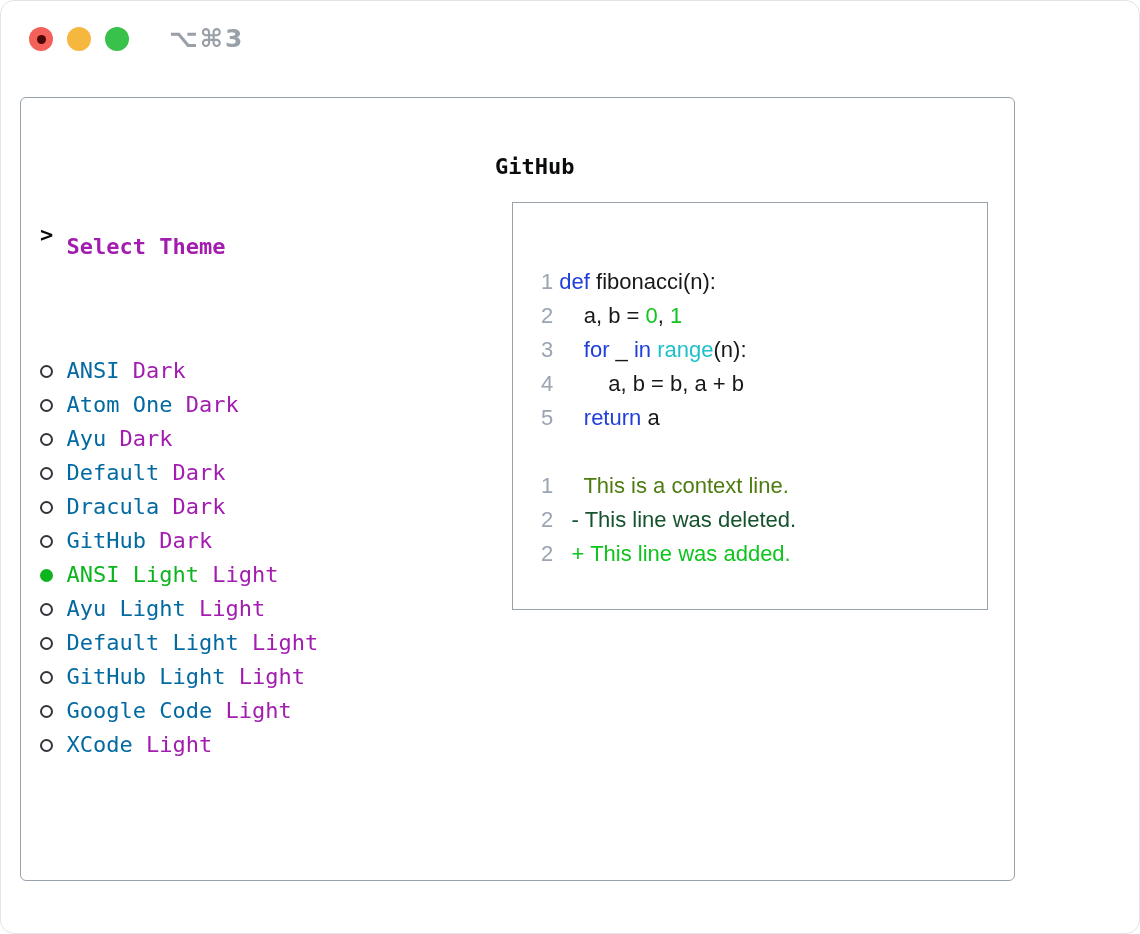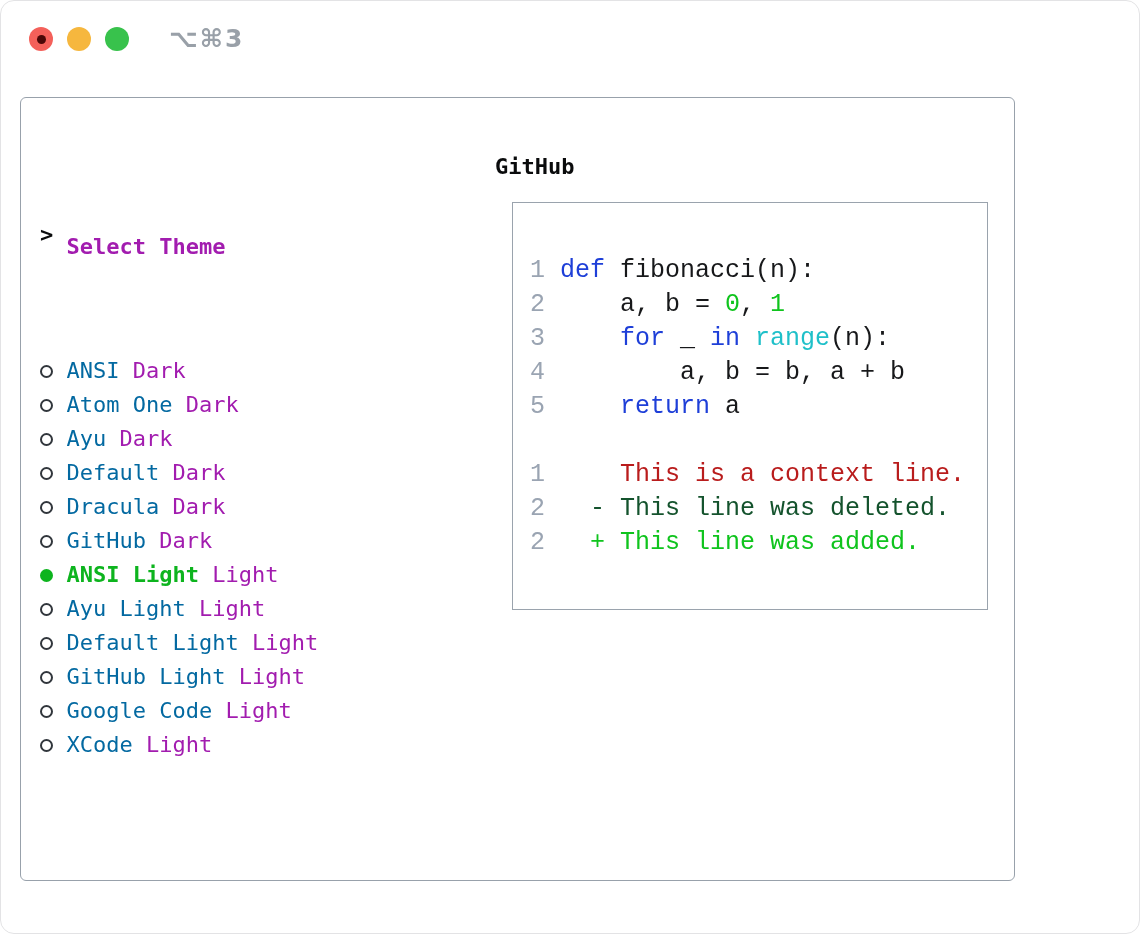--- a/index.html
+++ b/index.html
@@ -56,47 +56,47 @@
     width: 2ch; display: inline-flex; align-items: center; flex: none;
   }
   .circle {
     width: 13px; height: 13px; border-radius: 50%;
     border: 2px solid #31363c; background: transparent;
   }
   .circle.filled { background: #0db41e; border-color: #0db41e; }
   .arrow { font-weight: bold; color: #0a0b0c; }
   .hdr { font-weight: bold; color: #a21caf; margin-top: 24px; }
   .label { color: #0369a1; }
-  .row.selected .label { color: #0db41e; font-weight: bold; }
+  .row.selected .label { color: #0db41e; }
   .badge { color: #a21caf; margin-left: 1ch; }
   
   .preview-title {
     position: absolute; left: 474px; top: 52px;
     height: 34px; line-height: 34px;
     font-size: 22px; font-weight: bold; color: #0a0b0c;
   }
   .preview-box {
     position: absolute; left: 491px; top: 104px;
     width: 476px; height: 408px;
     border: 1.5px solid #9aa3ad;
     background: #ffffff;
     overflow: hidden;
   }
   #code {
-    margin: 1px; padding: 50px 0 0 16px;
-    font-family: Liberation Mono, monospace;
-    font-size: 25px; line-height: 34px;
+    margin: 12px; padding: 50px 0 0 16px;
+    font-family: Liberation Sans, sans-serif;
+    font-size: 22px; line-height: 34px;
   }
   .code-line { min-height: 34px; white-space: pre; }
   .tk-num   { color: #9aa4b2; }
   .tk-kw    { color: #1e3fd8; }
   .tk-plain { color: #17181a; }
   .tk-green { color: #0fc41d; }
   .tk-cyan  { color: #1fc0c9; }
-  .tk-gray  { color: #b91c1c; }
+  .tk-gray  { color: #4d7c0f; }
   .tk-red   { color: #14532d; }
 </style>
 </head>
 <body>
 
 <div class="window">
   <div class="titlebar">
     <div class="traffic">
       <span class="tl red">
         <span class="dot"></span>

